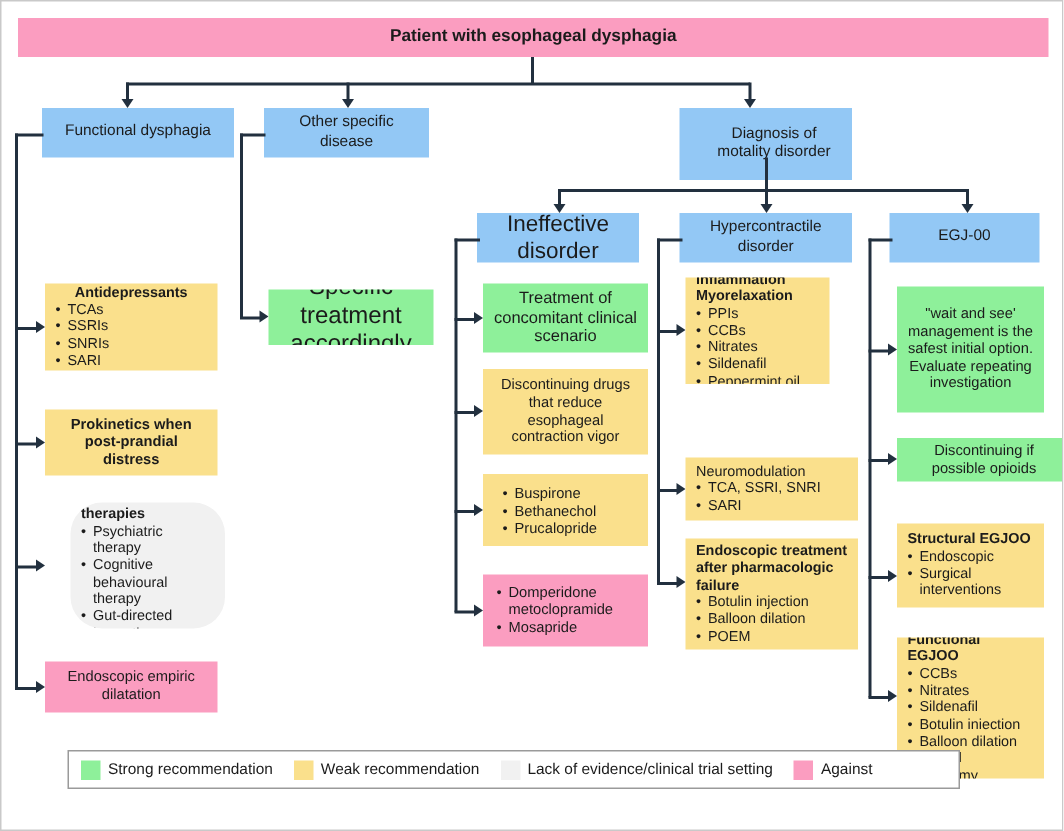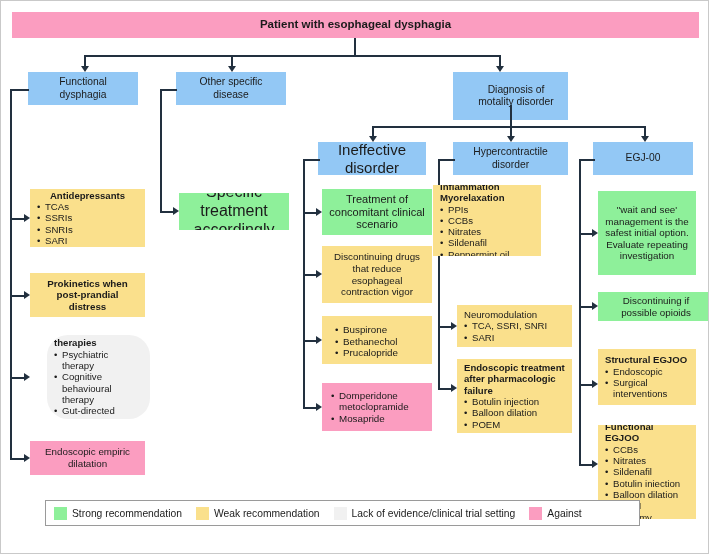--- a/index.html
+++ b/index.html
@@ -87,21 +87,21 @@
 
   <div class="ln lnv" style="left:353px;top:37px;height:18px;"></div>
   <div class="ln lnh" style="left:83px;top:54px;width:416px;"></div>
   <div class="ln lnv" style="left:83px;top:54px;height:12px;"></div>
   <div class="arw arw-d" style="left:80px;top:65px;"></div>
   <div class="ln lnv" style="left:230px;top:54px;height:12px;"></div>
   <div class="arw arw-d" style="left:227px;top:65px;"></div>
   <div class="ln lnv" style="left:498px;top:54px;height:12px;"></div>
   <div class="arw arw-d" style="left:495px;top:65px;"></div>
 
-  <div class="node c-blue ctr pad" style="left:27px;top:71px;width:110px;height:33px;font-size:10.3px;">
+  <div class="node c-blue ctr pad" style="left:27px;top:71px;width:128px;height:33px;font-size:10.3px;">
     <div class="ctr">Functional dysphagia</div>
   </div>
 
   <div class="node c-blue ctr pad" style="left:175px;top:71px;width:110px;height:33px;font-size:10.3px;">
     <div class="ctr">Other specific disease</div>
   </div>
 
   <div class="node c-blue ctr pad" style="left:452px;top:71px;width:115px;height:48px;font-size:10.3px;padding-left:18px;">
     <div class="ctr">Diagnosis of motality disorder</div>
   </div>
@@ -205,21 +205,21 @@
       <li>Domperidone metoclopramide</li>
       <li>Mosapride</li>
     </ul>
   </div>
 
   <div class="ln lnv" style="left:437px;top:158px;height:230px;"></div>
   <div class="ln lnh" style="left:437px;top:158px;width:17px;"></div>
 
   <div class="ln lnh" style="left:437px;top:219px;width:14px;"></div>
   <div class="arw arw-r" style="left:450px;top:215px;"></div>
-  <div class="node c-yellow lft pad" style="left:432px;top:184px;width:108px;height:71px;font-size:9.6px;">
+  <div class="node c-yellow lft pad" style="left:456px;top:184px;width:96px;height:71px;font-size:9.6px;">
     <div class="ttl lft">Inflammation Myorelaxation</div>
     <ul>
       <li>PPIs</li>
       <li>CCBs</li>
       <li>Nitrates</li>
       <li>Sildenafil</li>
       <li>Peppermint oil</li>
     </ul>
   </div>
 

